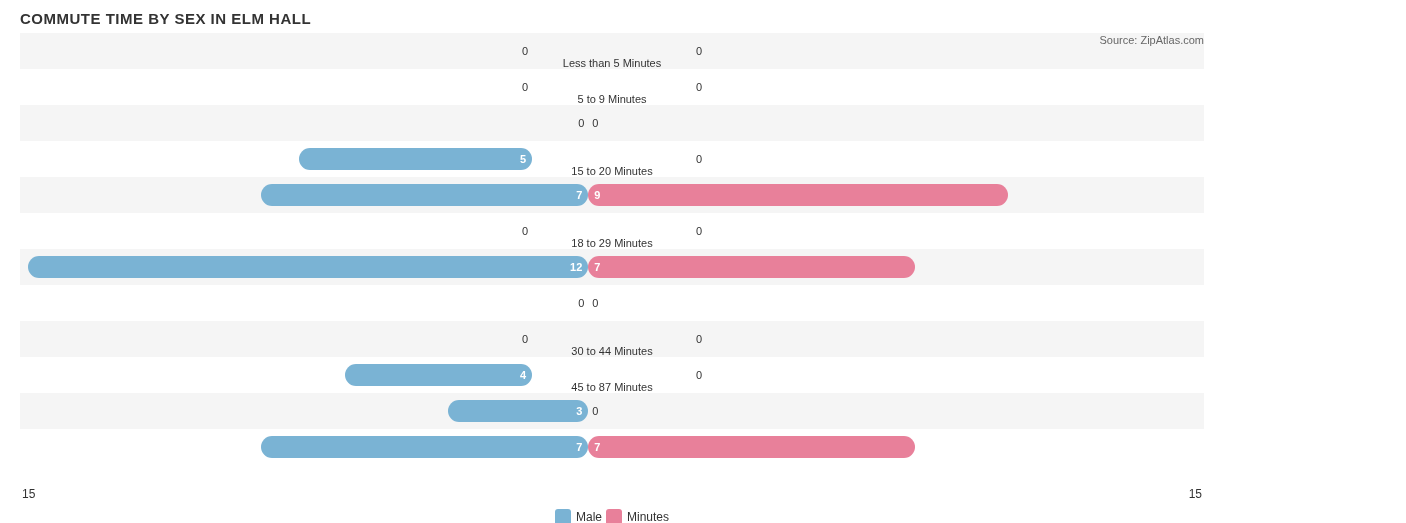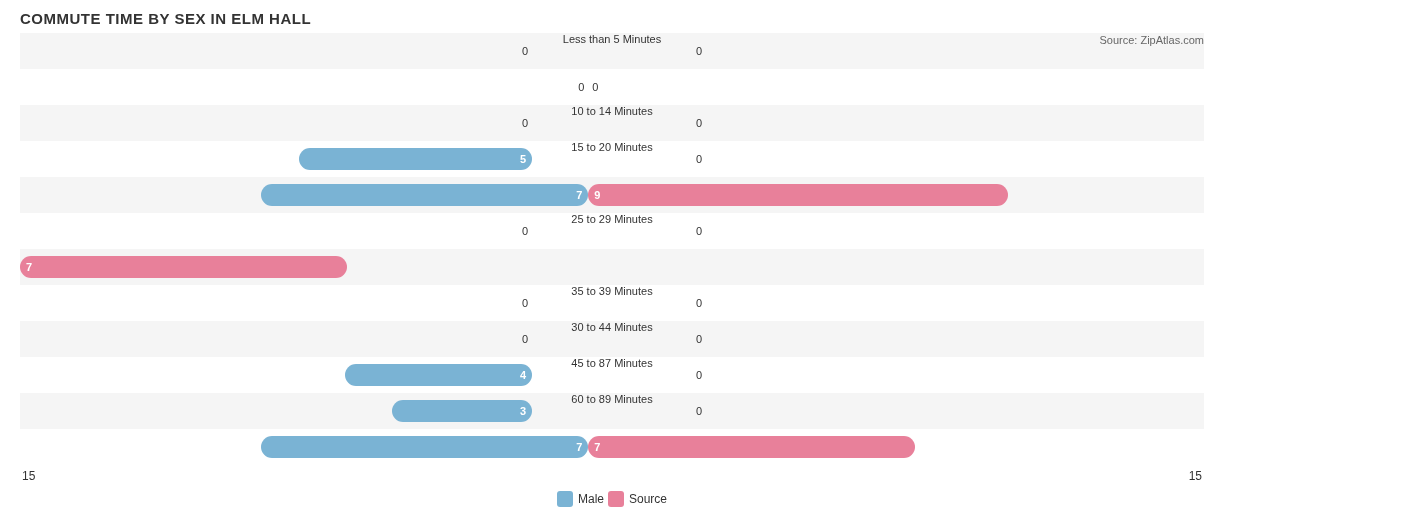--- a/index.html
+++ b/index.html
@@ -58,21 +58,21 @@
     .right-section {
       width: 48%;
       display: flex;
       align-items: center;
       height: 100%;
       padding-left: 0;
     }
     .label-cell {
       width: 4%;
       display: flex;
-      align-items: flex-start;
+      align-items: flex-end;
       justify-content: center;
       font-size: 11px;
       color: #333;
       height: 100%;
     }
     .bar-blue {
       background: #7ab3d4;
       height: 22px;
       border-radius: 11px;
       display: flex;
@@ -135,21 +135,21 @@
     .legend-box {
       width: 16px;
       height: 16px;
       border-radius: 3px;
     }
     .axis-row {
       display: flex;
       justify-content: space-between;
       font-size: 12px;
       color: #333;
-      margin-top: 4px;
+      margin-top: 22px;
       padding: 0 2px;
     }
     
   </style>
 </head>
 <body>
 
 <div class="chart-container">
   <div class="chart-title">COMMUTE TIME BY SEX IN ELM HALL</div>
   <div class="source-text">Source: ZipAtlas.com</div>
@@ -166,32 +166,32 @@
     <div class="right-section">
 
       <span class="value-label right-val">0</span>
     </div>
   </div>
       <div class="bar-row">
     <div class="left-section">
       <span class="value-label left-val">0</span>
 
     </div>
-    <div class="right-section">
-
-      <span class="value-label right-val">0</span>
-    </div>
-  </div>
-      <div class="bar-row">
-    <div class="left-section">
-      <span class="value-label left-val">0</span>
-
-    </div>
-    <div class="label-cell" style="width:160px;min-width:160px">
-      <span class="center-label">10 to 14 Minutes</span>
+    <div class="label-cell" style="width:160px;min-width:160px">
+      <span class="center-label">5 to 9 Minutes</span>
+    </div>
+    <div class="right-section">
+
+      <span class="value-label right-val">0</span>
+    </div>
+  </div>
+      <div class="bar-row">
+    <div class="left-section">
+      <span class="value-label left-val">0</span>
+
     </div>
     <div class="right-section">
 
       <span class="value-label right-val">0</span>
     </div>
   </div>
       <div class="bar-row">
     <div class="left-section">
 
       <div class="bar-blue" style="width:233px">
@@ -219,43 +219,46 @@
           </div>
 
     </div>
   </div>
       <div class="bar-row">
     <div class="left-section">
       <span class="value-label left-val">0</span>
 
     </div>
     <div class="label-cell" style="width:160px;min-width:160px">
-      <span class="center-label">25 to 29 Minutes</span>
-    </div>
-    <div class="right-section">
-
-      <span class="value-label right-val">0</span>
-    </div>
-  </div>
-      <div class="bar-row">
+      <span class="center-label">18 to 29 Minutes</span>
+    </div>
+    <div class="right-section">
+
+      <span class="value-label right-val">0</span>
+    </div>
+  </div>
+      <div class="bar-row">
+    <div class="left-section">
+
+      <div class="bar-blue" style="width:560px">
+            <span class="value-inside">12</span>
+          </div>
+    </div>
     <div class="right-section">
       <div class="bar-pink" style="width:327px">
             <span class="value-inside">7</span>
           </div>
 
     </div>
   </div>
       <div class="bar-row">
     <div class="left-section">
       <span class="value-label left-val">0</span>
 
     </div>
-    <div class="label-cell" style="width:160px;min-width:160px">
-      <span class="center-label">35 to 39 Minutes</span>
-    </div>
     <div class="right-section">
 
       <span class="value-label right-val">0</span>
     </div>
   </div>
       <div class="bar-row">
     <div class="left-section">
       <span class="value-label left-val">0</span>
 
     </div>
@@ -281,23 +284,20 @@
 
       <span class="value-label right-val">0</span>
     </div>
   </div>
       <div class="bar-row">
     <div class="left-section">
 
       <div class="bar-blue" style="width:140px">
             <span class="value-inside">3</span>
           </div>
-    </div>
-    <div class="label-cell" style="width:160px;min-width:160px">
-      <span class="center-label">60 to 89 Minutes</span>
     </div>
     <div class="right-section">
 
       <span class="value-label right-val">0</span>
     </div>
   </div>
       <div class="bar-row">
     <div class="left-section">
 
       <div class="bar-blue" style="width:327px">
@@ -318,16 +318,16 @@
     <span>15</span>
   </div>
 
   <div class="legend">
     <div class="legend-item">
       <div class="legend-box" id="male-legend-box" style="background: rgb(122, 179, 212);"></div>
       <span>Male</span>
     </div>
     <div class="legend-item">
       <div class="legend-box" id="female-legend-box" style="background: rgb(232, 128, 154);"></div>
-      <span>Source</span>
+      <span>Minutes</span>
     </div>
   </div>
 </div>
 
 </body></html>

